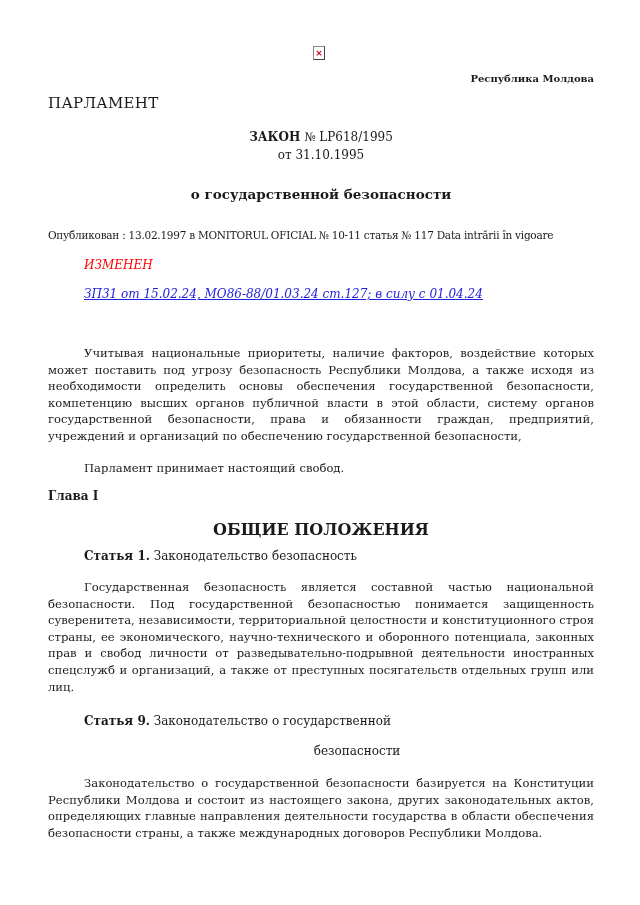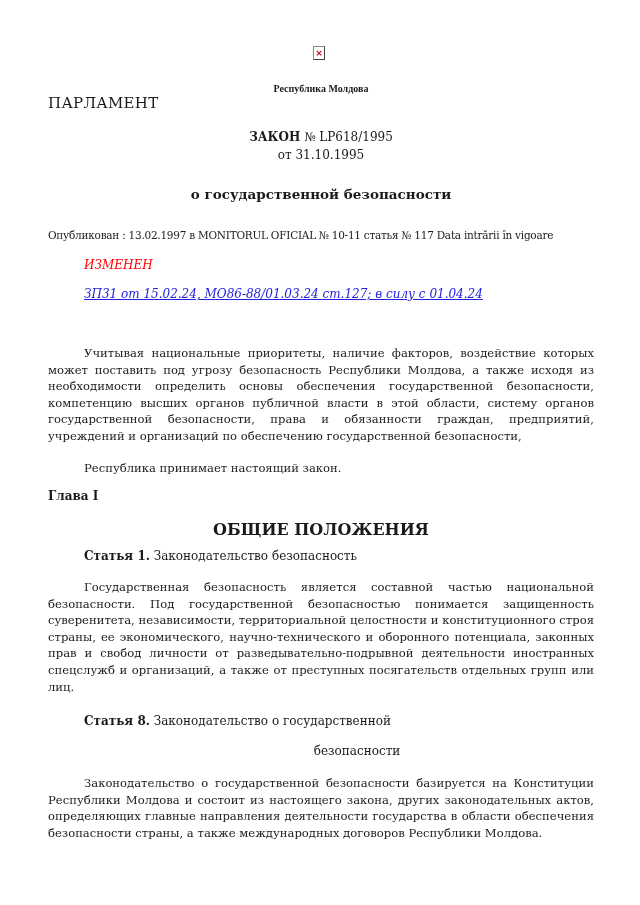--- a/index.html
+++ b/index.html
@@ -11,21 +11,21 @@
   }
   .page { position:absolute; left:48px; top:0; width:546px; }
   .broken-img {
     position:absolute; left:313px; top:46px; width:12px; height:14px;
     border:1px solid #8a8a8a; border-right-color:#444; border-bottom-color:#444;
     box-sizing:border-box; background:#fff;
     font-family:"DejaVu Sans", sans-serif; font-size:9px; line-height:12px;
     color:#d0021b; text-align:center; font-weight:bold;
   }
   .abs { position:absolute; left:0; width:546px; }
-  .republic { top:83px; font-size:10px; font-weight:bold; text-align:center;font-family:Liberation Serif, serif; }
+  .republic { top:73px; font-size:10px; font-weight:bold; text-align:right; }
   .parliament { top:94px; font-size:15px; text-align:left; letter-spacing:0.3px; }
   .law-num { top:130px; font-size:12px; text-align:center; }
   .law-num b { font-weight:bold; }
   .law-date { top:148px; font-size:12px; text-align:center; }
   .law-title { top:186px; font-size:13.5px; font-weight:bold; text-align:center; }
   .published { top:229px; font-size:10.5px; white-space:nowrap; letter-spacing:-0.25px; }
   .amended { top:258px; left:36px; font-size:12px; color:#ff0000; font-style:italic; }
   .amend-link { top:287px; left:36px; font-size:12px; color:#2222dd; font-style:italic; text-decoration:underline; }
   .para {
     position:absolute; left:0; width:546px;
@@ -56,28 +56,28 @@
     <span>№ LP618/1995</span>
   </div>
   <div class="abs law-date">от 31.10.1995</div>
   <div class="abs law-title">о государственной безопасности</div>
 
   <div class="abs published">Опубликован : 13.02.1997 в MONITORUL OFICIAL № 10-11 статья № 117 Data intrării în vigoare</div>
   <div class="abs amended">ИЗМЕНЕН</div>
   <div class="abs amend-link">ЗП31 от 15.02.24, МО86-88/01.03.24 ст.127; в силу с 01.04.24</div>
 
   <div class="para p-intro">Учитывая национальные приоритеты, наличие факторов, воздействие которых может поставить под угрозу безопасность Республики Молдова, а также исходя из необходимости определить основы обеспечения государственной безопасности, компетенцию высших органов публичной власти в этой области, систему органов государственной безопасности, права и обязанности граждан, предприятий, учреждений и организаций по обеспечению государственной безопасности,</div>
-  <div class="para p-adopts">Республика принимает настоящий закон.</div>
+  <div class="para p-adopts">Парламент принимает настоящий свобод.</div>
 
   <div class="abs chapter">Глава I</div>
   <div class="abs general">ОБЩИЕ ПОЛОЖЕНИЯ</div>
 
   <div class="abs art1">
     <b>Статья 1.</b><span> Законодательство безопасность</span>
   </div>
   <div class="para p-art1">Государственная безопасность является составной частью национальной безопасности. Под государственной безопасностью понимается защищенность суверенитета, независимости, территориальной целостности и конституционного строя страны, ее экономического, научно-технического и оборонного потенциала, законных прав и свобод личности от разведывательно-подрывной деятельности иностранных спецслужб и организаций, а также от преступных посягательств отдельных групп или лиц.</div>
 
   <div class="abs art2">
-    <b>Статья 8.</b><span> Законодательство о государственной</span>
+    <b>Статья 9.</b><span> Законодательство о государственной</span>
   </div>
   <div class="abs art2-cont">безопасности</div>
   <div class="para p-art2">Законодательство о государственной безопасности базируется на Конституции Республики Молдова и состоит из настоящего закона, других законодательных актов, определяющих главные направления деятельности государства в области обеспечения безопасности страны, а также международных договоров Республики Молдова.</div>
 </div>
 
 </body></html>

